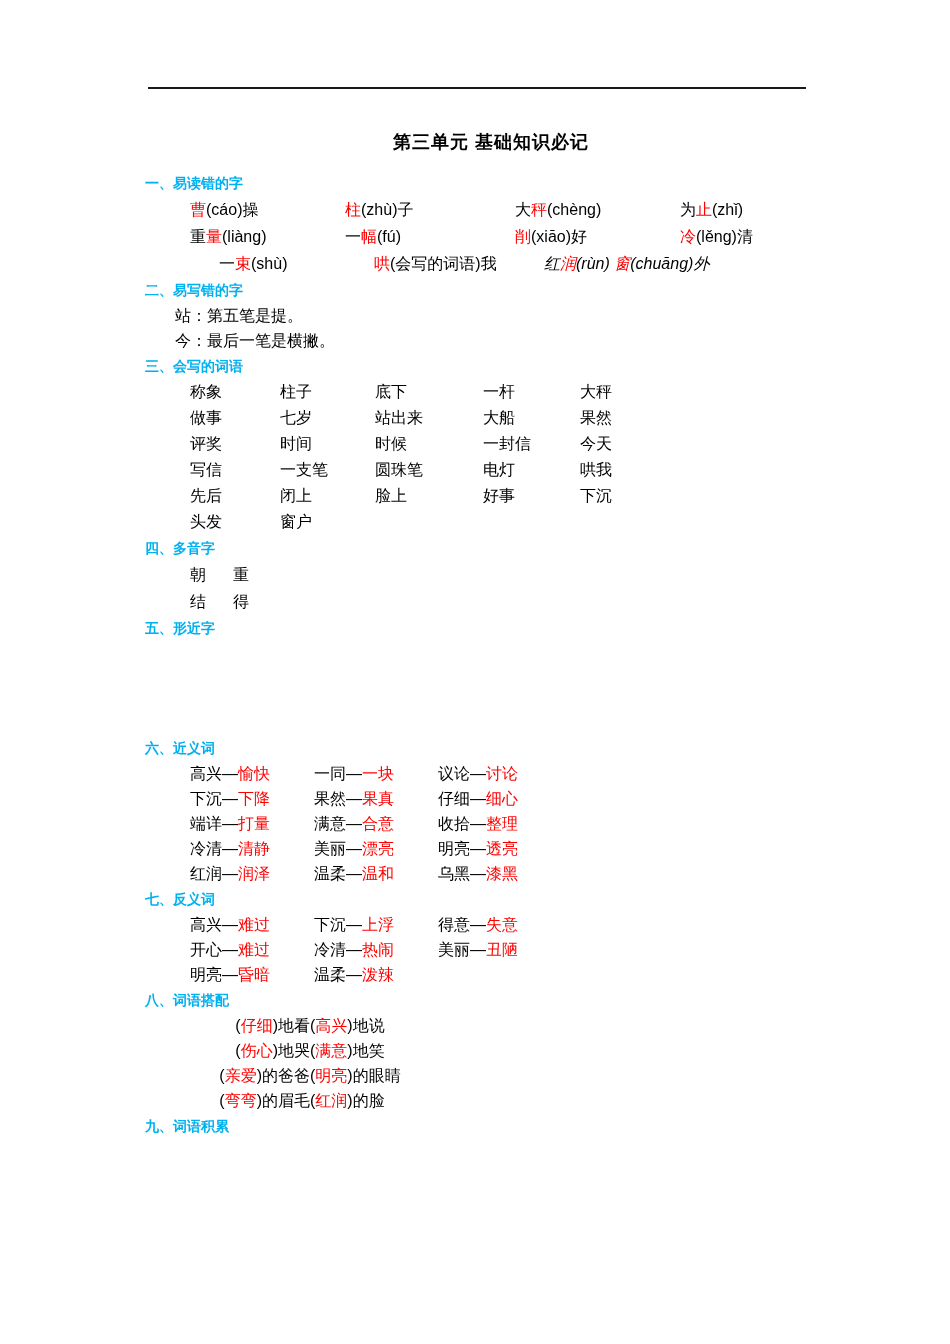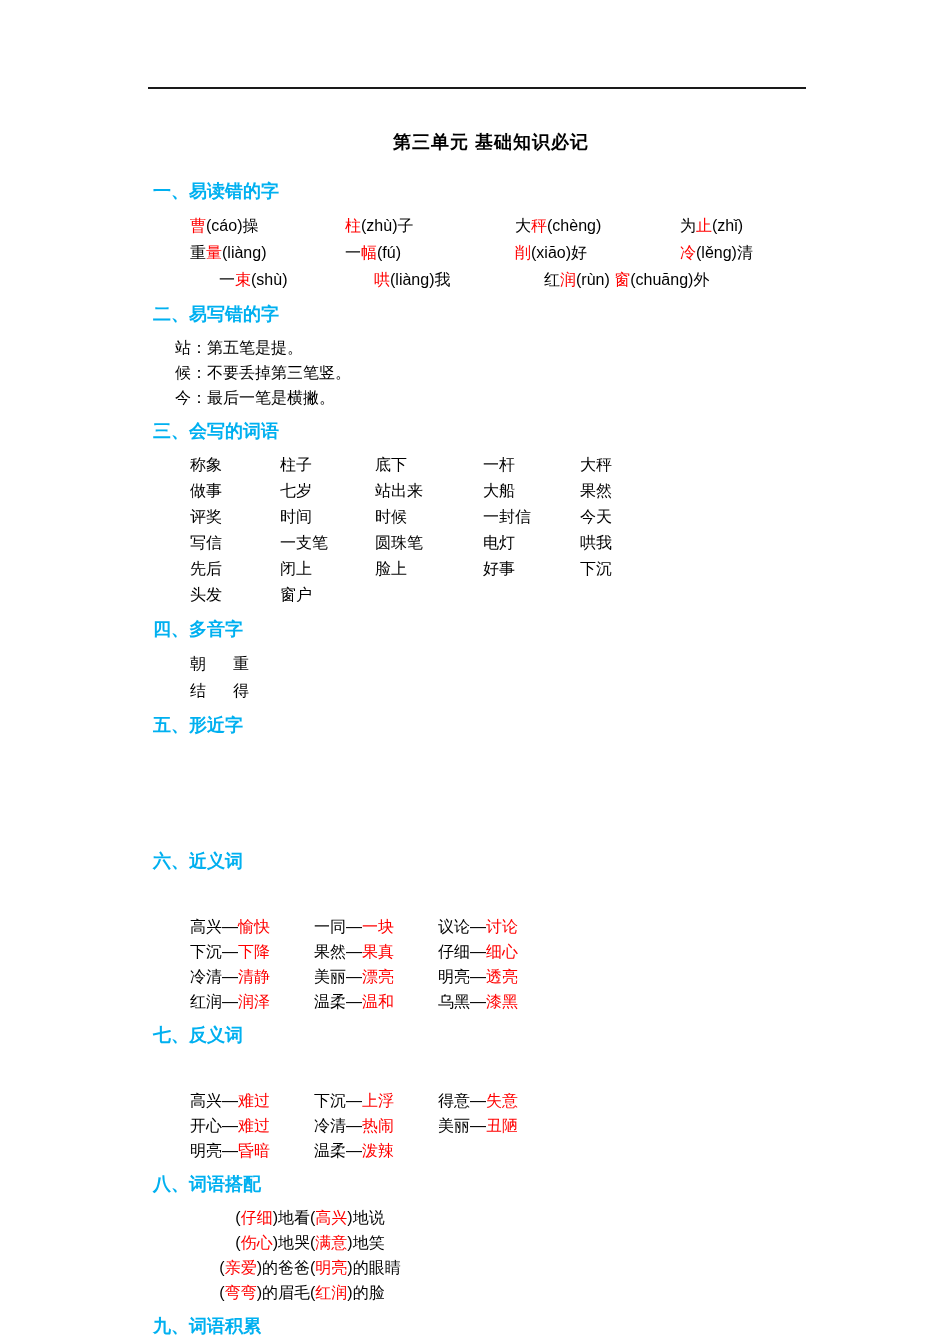--- a/index.html
+++ b/index.html
@@ -7,39 +7,39 @@
   body {
     width: 950px; height: 1344px;
     background: #ffffff;
     font-family: "Liberation Sans", "DejaVu Sans", sans-serif;
     color: var(--c-text, #000000);
   }
   .page { position: relative; width: 950px; height: 1344px; overflow: hidden; background:#fff; }
   .toprule { position: absolute; left: 148px; top: 87px; width: 658px; height: 0; border-top: 2px solid #1a1a1a; }
   .title { position: absolute; left: 16px; top: 130px; width: 950px; margin: 0; text-align: center; font-size: 18px; font-weight: bold; letter-spacing: 1px; }
   .content { position: absolute; left: 145px; top: 170px; width: 720px; }
-  .sec-heading { margin: 8px; font-size: 18px; font-weight: bold; color: var(--c-heading, #00b0f0); line-height: 26px; }
+  .sec-heading { margin: 0; font-size: 14px; font-weight: bold; color: var(--c-heading, #00b0f0); line-height: 26px; }
   .sec-body { font-size: 16px; line-height: 26px; }
   .red { color: var(--c-red, #ff0000); }
 
   .sec-misread .sec-body { padding-left: 45px; }
   .segrow { white-space: nowrap; line-height: 27px; }
   .segcell { display: inline-block; white-space: nowrap; vertical-align: top; }
 
   .sec-miswrite .sec-body { padding-left: 30px; line-height: 25px; }
 
   .sec-words .sec-body { padding-left: 45px; display: grid; grid-template-columns: 90px 95px 108px 97px 1fr; line-height: 26px; }
 
   .sec-polyphonic .sec-body { padding-left: 45px; }
   .polyline { line-height: 27px; }
   .polyword { margin-right: 27px; }
 
   .sec-similar .sec-body { height: 94px; }
 
-  .sec-synonyms .sec-body, .sec-antonyms .sec-body { padding-left: 45px; line-height: 25px; margin-top: 40px; }
+  .sec-synonyms .sec-body, .sec-antonyms .sec-body { padding-left: 45px; line-height: 25px; }
   .pairrow { white-space: nowrap; }
   .paircell { display: inline-block; width: 124px; white-space: nowrap; }
   .paircell:last-child { width: auto; }
 
   .sec-collocations .sec-body { padding-left: 30px; line-height: 25px; }
   .collocrow { white-space: nowrap; }
   .colloccell { display: inline-block; width: 135px; white-space: nowrap; text-align: right; }
   .colloccell:last-child { width: auto; }
 
   .sec-accumulation .sec-body { height: 0; }
@@ -49,28 +49,27 @@
 
 <div class="page">
   <div class="toprule"></div>
   <h1 class="title">第三单元 基础知识必记</h1>
   <div class="content" id="content">
       <section class="sec sec-misread">
         <h2 class="sec-heading">一、易读错的字</h2>
         <div class="sec-body">
           <div class="segrow"><span class="segcell" style="width: 155px;"><span class="red">曹</span><span>(cáo)操</span></span><span class="segcell" style="width: 170px;"><span class="red">柱</span><span>(zhù)子</span></span><span class="segcell" style="width: 165px;"><span>大</span><span class="red">秤</span><span>(chèng)</span></span><span class="segcell"><span>为</span><span class="red">止</span><span>(zhǐ)</span></span></div>
           <div class="segrow"><span class="segcell" style="width: 155px;"><span>重</span><span class="red">量</span><span>(liàng)</span></span><span class="segcell" style="width: 170px;"><span>一</span><span class="red">幅</span><span>(fú)</span></span><span class="segcell" style="width: 165px;"><span class="red">削</span><span>(xiāo)好</span></span><span class="segcell"><span class="red">冷</span><span>(lěng)清</span></span></div>
-          <div class="segrow"><span class="segcell" style="width: 155px; margin-left: 29px;"><span>一</span><span class="red">束</span><span>(shù)</span></span><span class="segcell" style="width: 170px;"><span class="red">哄</span><span>(liàng)我</span></span><span class="segcell" style="width: 165px;"><span>红</span><span class="red">润</span><span>(rùn) </span><span class="red">窗</span><span>(chuāng)外</span></span></div>
+          <div class="segrow"><span class="segcell" style="width: 155px; margin-left: 29px;"><span>一</span><span class="red">束</span><span>(shù)</span></span><span class="segcell" style="width: 170px;"><span class="red">哄</span><span>(会写的词语)我</span></span><span class="segcell" style="width: 165px; font-style: italic;"><span>红</span><span class="red">润</span><span>(rùn) </span><span class="red">窗</span><span>(chuāng)外</span></span></div>
         </div>
       </section>
       <section class="sec sec-miswrite">
         <h2 class="sec-heading">二、易写错的字</h2>
         <div class="sec-body">
           <div class="line">站：第五笔是提。</div>
-          <div class="line">候：不要丢掉第三笔竖。</div>
           <div class="line">今：最后一笔是横撇。</div>
         </div>
       </section>
       <section class="sec sec-words">
         <h2 class="sec-heading">三、会写的词语</h2>
         <div class="sec-body">
           <span class="gridcell">称象</span>
           <span class="gridcell">柱子</span>
           <span class="gridcell">底下</span>
           <span class="gridcell">一杆</span>
@@ -108,20 +107,21 @@
       </section>
       <section class="sec sec-similar">
         <h2 class="sec-heading">五、形近字</h2>
         <div class="sec-body"></div>
       </section>
       <section class="sec sec-synonyms">
         <h2 class="sec-heading">六、近义词</h2>
         <div class="sec-body">
           <div class="pairrow"><span class="paircell"><span>高兴—</span><span class="red">愉快</span></span><span class="paircell"><span>一同—</span><span class="red">一块</span></span><span class="paircell"><span>议论—</span><span class="red">讨论</span></span></div>
           <div class="pairrow"><span class="paircell"><span>下沉—</span><span class="red">下降</span></span><span class="paircell"><span>果然—</span><span class="red">果真</span></span><span class="paircell"><span>仔细—</span><span class="red">细心</span></span></div>
+          <div class="pairrow"><span class="paircell"><span>端详—</span><span class="red">打量</span></span><span class="paircell"><span>满意—</span><span class="red">合意</span></span><span class="paircell"><span>收拾—</span><span class="red">整理</span></span></div>
           <div class="pairrow"><span class="paircell"><span>冷清—</span><span class="red">清静</span></span><span class="paircell"><span>美丽—</span><span class="red">漂亮</span></span><span class="paircell"><span>明亮—</span><span class="red">透亮</span></span></div>
           <div class="pairrow"><span class="paircell"><span>红润—</span><span class="red">润泽</span></span><span class="paircell"><span>温柔—</span><span class="red">温和</span></span><span class="paircell"><span>乌黑—</span><span class="red">漆黑</span></span></div>
         </div>
       </section>
       <section class="sec sec-antonyms">
         <h2 class="sec-heading">七、反义词</h2>
         <div class="sec-body">
           <div class="pairrow"><span class="paircell"><span>高兴—</span><span class="red">难过</span></span><span class="paircell"><span>下沉—</span><span class="red">上浮</span></span><span class="paircell"><span>得意—</span><span class="red">失意</span></span></div>
           <div class="pairrow"><span class="paircell"><span>开心—</span><span class="red">难过</span></span><span class="paircell"><span>冷清—</span><span class="red">热闹</span></span><span class="paircell"><span>美丽—</span><span class="red">丑陋</span></span></div>
           <div class="pairrow"><span class="paircell"><span>明亮—</span><span class="red">昏暗</span></span><span class="paircell"><span>温柔—</span><span class="red">泼辣</span></span></div>

